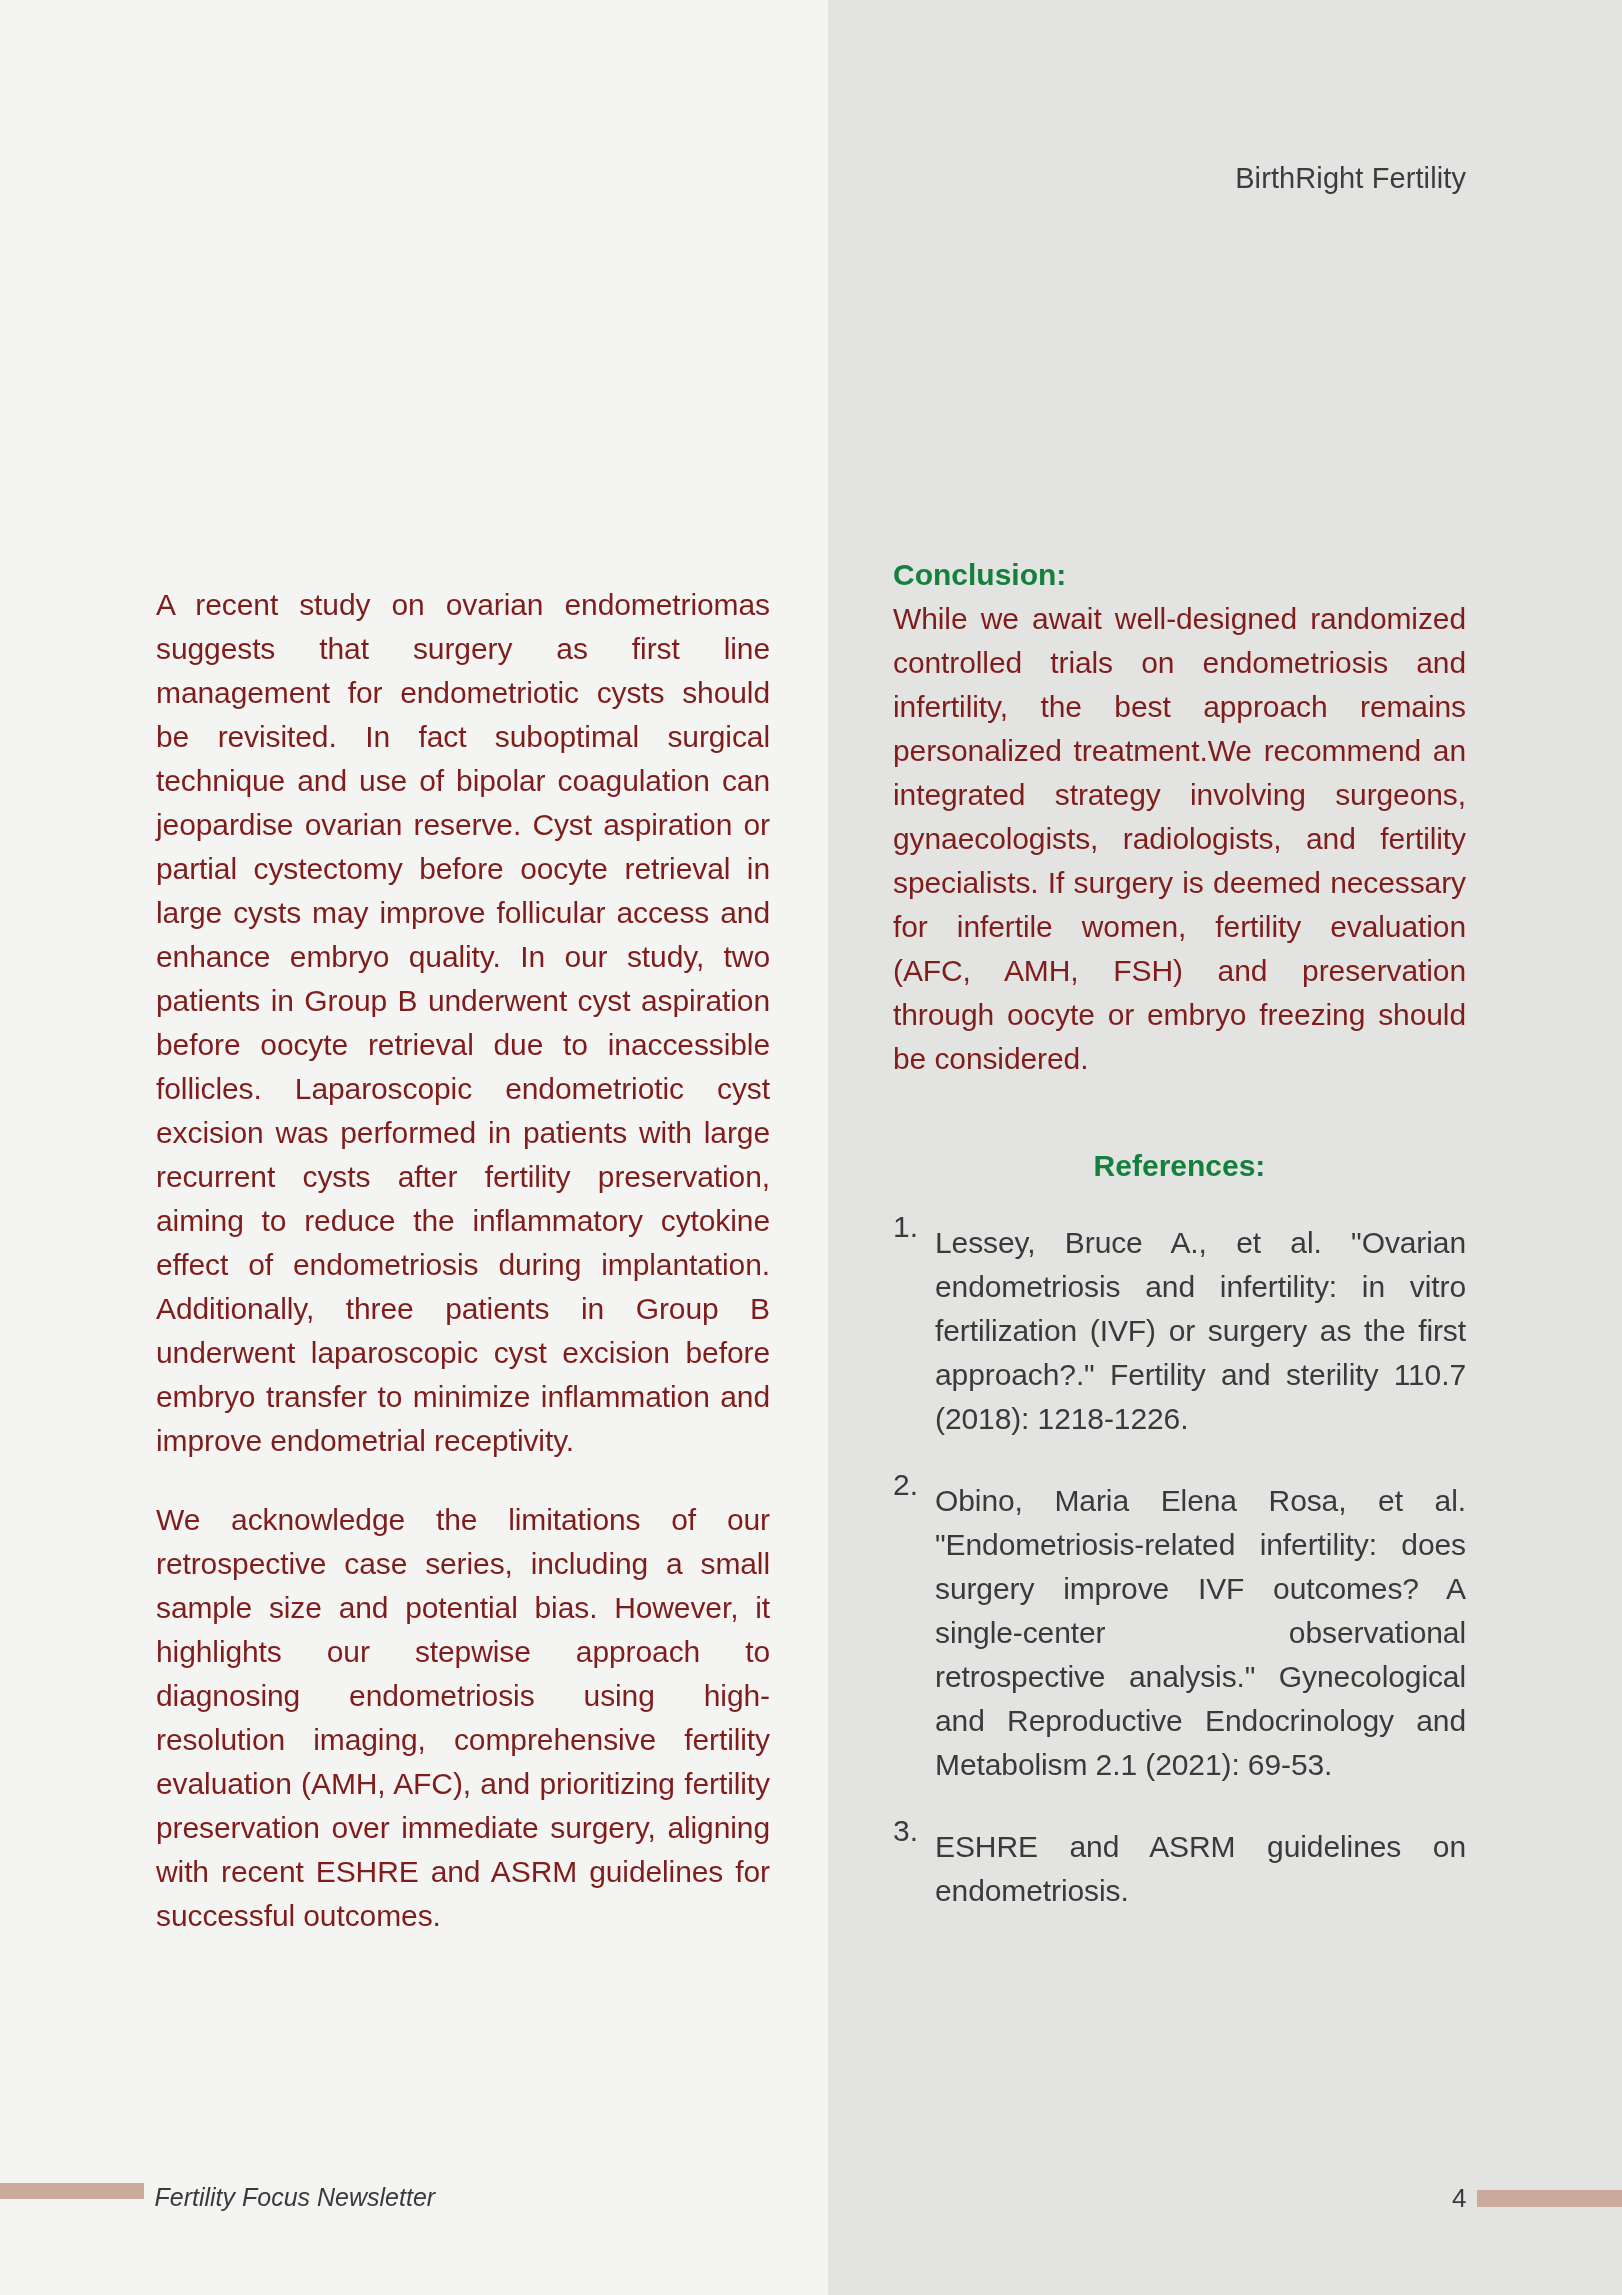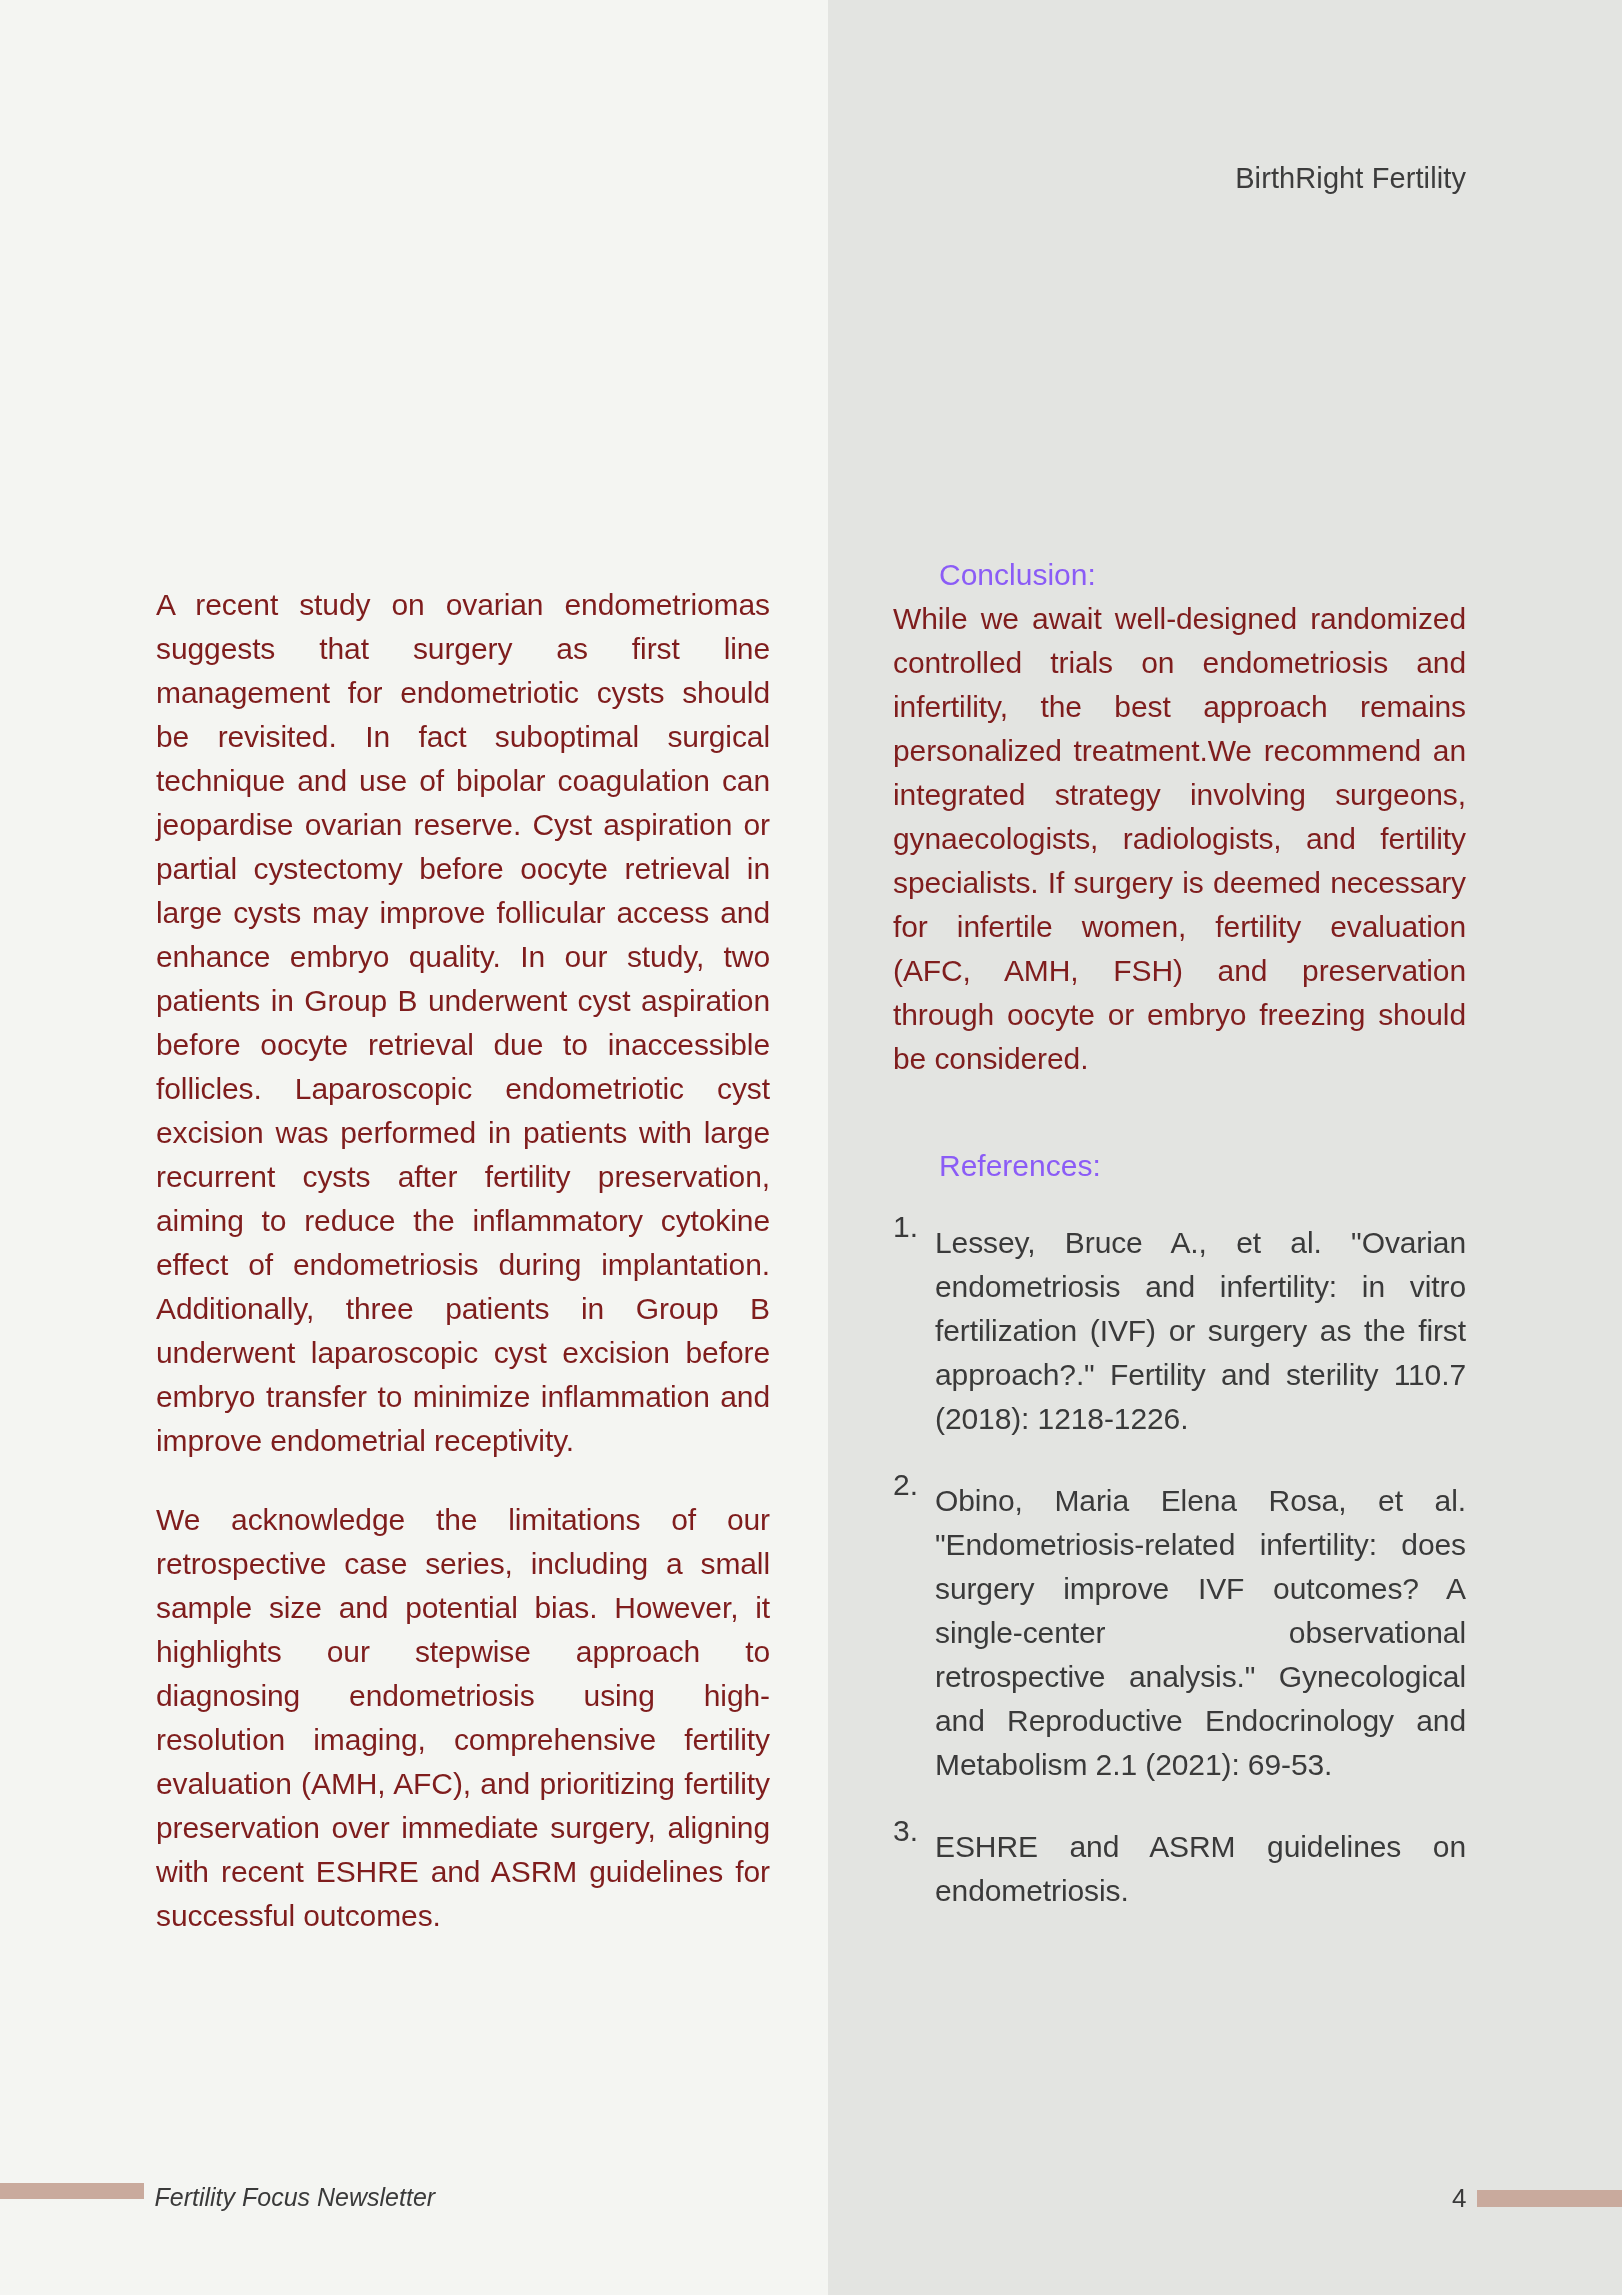--- a/index.html
+++ b/index.html
@@ -49,25 +49,24 @@
     line-height: 44px;
     text-align: justify;
     color: #7f1d1d;
     letter-spacing: -0.1px;
   }
   .para + .para { margin-top: 35px; }
 
   .section-heading {
     font-size: 30px;
     line-height: 44px;
-    font-weight: normal;
-    color: #8b5cf6;
-    margin-left: 46px;
+    font-weight: bold;
+    color: #15803d;
   }
-  .references-heading { margin-top: 63px; }
+  .references-heading { margin-top: 63px; text-align: center; }
 
   .ref-list {
     margin: 17px 0 0 0;
     padding: 0;
     list-style: none;
   }
   .ref-item {
     display: flex;
     margin-bottom: 22px;
   }

